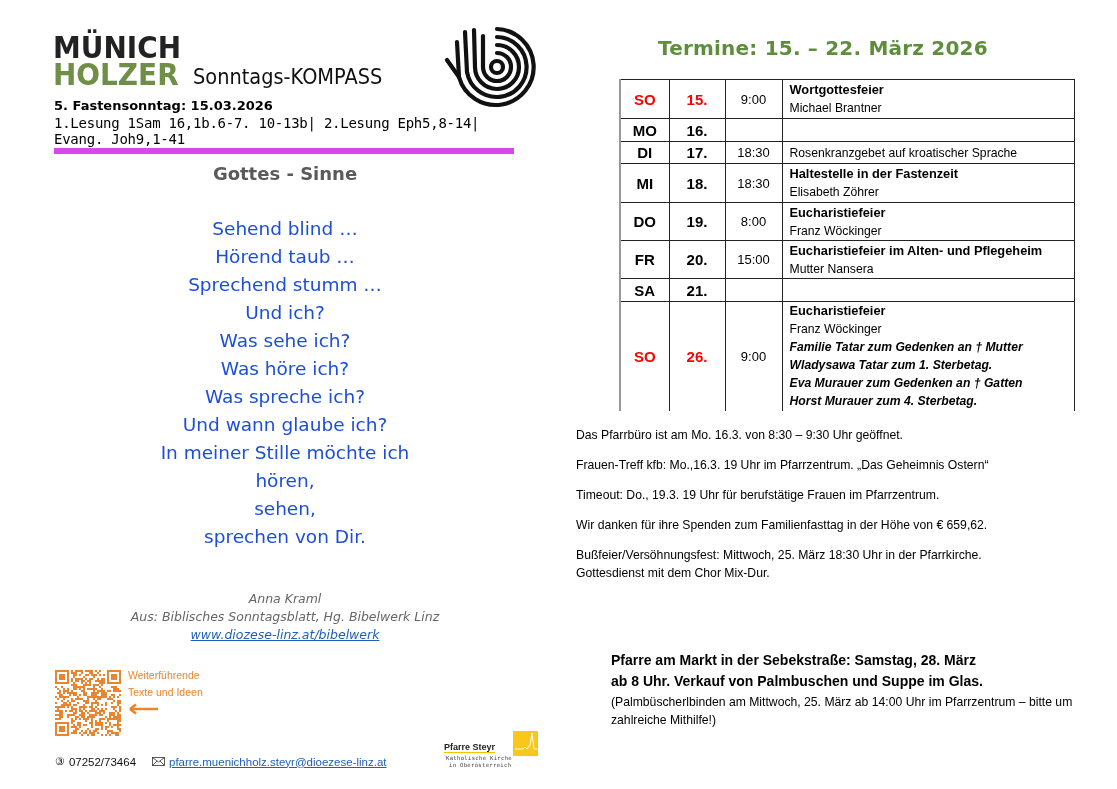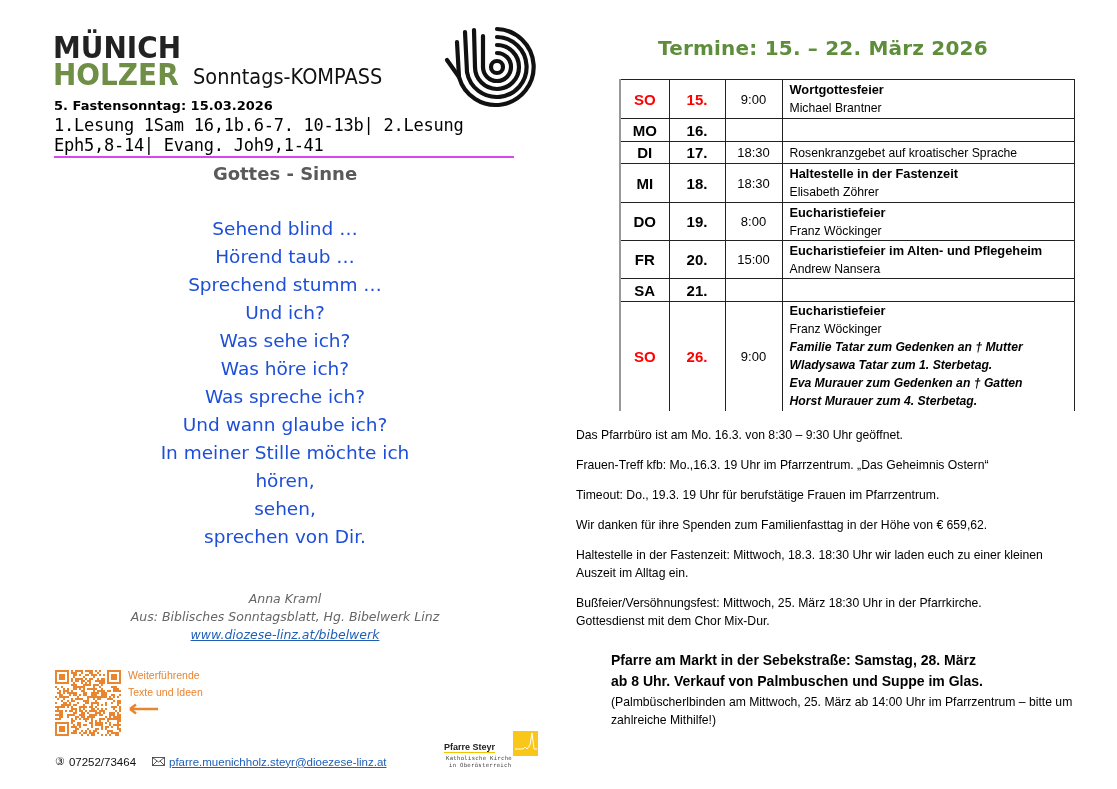--- a/index.html
+++ b/index.html
@@ -6,21 +6,21 @@
   html, body { width: 1117px; height: 789px; background: #ffffff; overflow: hidden; }
   body { position: relative; font-family: "Liberation Sans", sans-serif; color: #000; }
 
   
   .logo-text { position: absolute; left: 53px; font-family: "DejaVu Sans", sans-serif; font-weight: bold; font-size: 30px; letter-spacing: 0px; line-height: 28px; transform: scaleX(0.93); transform-origin: left; }
   .logo-top { top: 34px; color: #222222; }
   .logo-bottom { top: 61px; color: #6f8e46; }
   .kompass { position: absolute; left: 193px; top: 64px; font-family: "DejaVu Sans", sans-serif; font-size: 22px; color: #111; transform: scaleX(0.88); transform-origin: left; }
   .hand-logo { position: absolute; left: 437px; top: 22px; width: 102px; height: 88px; }
   .sunday { position: absolute; left: 54px; top: 98px; font-family: "DejaVu Sans", sans-serif; font-weight: bold; font-size: 13px; }
-  .readings { position: absolute; left: 54px; top: 115px; font-family: "DejaVu Sans Mono", monospace; font-size: 17px; border-bottom: 2px solid #d946ef; width: 460px; padding-bottom: 1px; letter-spacing: -0.25px; }
+  .readings { position: absolute; left: 54px; top: 115px; font-family: "DejaVu Sans Mono", monospace; font-size: 14px; border-bottom: 6px solid #d946ef; width: 460px; padding-bottom: 1px; letter-spacing: -0.25px; }
 
   .poem-title { position: absolute; left: 130px; width: 310px; top: 163px; text-align: center; font-family: "DejaVu Sans", sans-serif; font-weight: bold; font-size: 18px; color: #5a5a5a; }
   .poem { position: absolute; left: 100px; width: 370px; top: 215px; text-align: center; font-family: "DejaVu Sans", sans-serif; font-size: 18.5px; color: #1d4ed8; line-height: 28px; }
   .poem div { white-space: nowrap; }
 
   .credit { position: absolute; left: 100px; width: 370px; text-align: center; font-family: "DejaVu Sans", sans-serif; font-style: italic; font-size: 12.5px; color: #666; }
   .credit-author { top: 591px; }
   .credit-source { top: 609px; }
   .credit-link { top: 627px; color: #1f5fb5; text-decoration: underline; cursor: pointer; }
 
@@ -636,21 +636,21 @@
         <div class="ev-title">Eucharistiefeier</div>
         <div class="ev-person">Franz Wöckinger</div>
       </td>
     </tr>
     <tr style="height:38px">
       <td class="c-day">FR</td>
       <td class="c-date">20.</td>
       <td class="c-time">15:00</td>
       <td class="c-event">
         <div class="ev-title">Eucharistiefeier im Alten- und Pflegeheim</div>
-        <div class="ev-person">Andrew Nansera</div>
+        <div class="ev-person">Mutter Nansera</div>
       </td>
     </tr>
     <tr style="height:23px">
       <td class="c-day">SA</td>
       <td class="c-date">21.</td>
       <td class="c-time"></td>
       <td class="c-event"></td>
     </tr>
     <tr class="red last" style="height:109px">
       <td class="c-day">SO</td>
@@ -666,21 +666,20 @@
       </td>
     </tr>
   </tbody>
 </table>
 
 <div class="notices">
   <p><span>Das Pfarrbüro ist am Mo. 16.3. von 8:30 – 9:30 Uhr geöffnet.</span></p>
   <p><b>Frauen-Treff kfb:</b><span> Mo.,16.3. 19 Uhr im Pfarrzentrum. „Das Geheimnis Ostern“</span></p>
   <p><b>Timeout:</b><span> Do., 19.3. 19 Uhr für berufstätige Frauen im Pfarrzentrum.</span></p>
   <p><span>Wir </span><b>danken</b><span> für ihre Spenden zum Familienfasttag in der Höhe von € 659,62.</span></p>
-  <p><b>Haltestelle in der Fastenzeit:</b><span> Mittwoch, 18.3. 18:30 Uhr wir laden euch zu einer kleinen Auszeit im Alltag ein.</span></p>
   <p><b>Bußfeier/Versöhnungsfest:</b><span> Mittwoch, 25. März 18:30 Uhr in der Pfarrkirche. Gottesdienst mit dem Chor Mix-Dur.</span></p>
 </div>
 
 <div class="market">
   <div class="market-head">Pfarre am Markt in der Sebekstraße: Samstag, 28. März</div>
   <div class="market-head">ab 8 Uhr. Verkauf von Palmbuschen und Suppe im Glas.</div>
   <div class="market-sub">(Palmbüscherlbinden am Mittwoch, 25. März ab 14:00 Uhr im Pfarrzentrum – bitte um zahlreiche Mithilfe!)</div>
 </div>
 
 </body></html>

